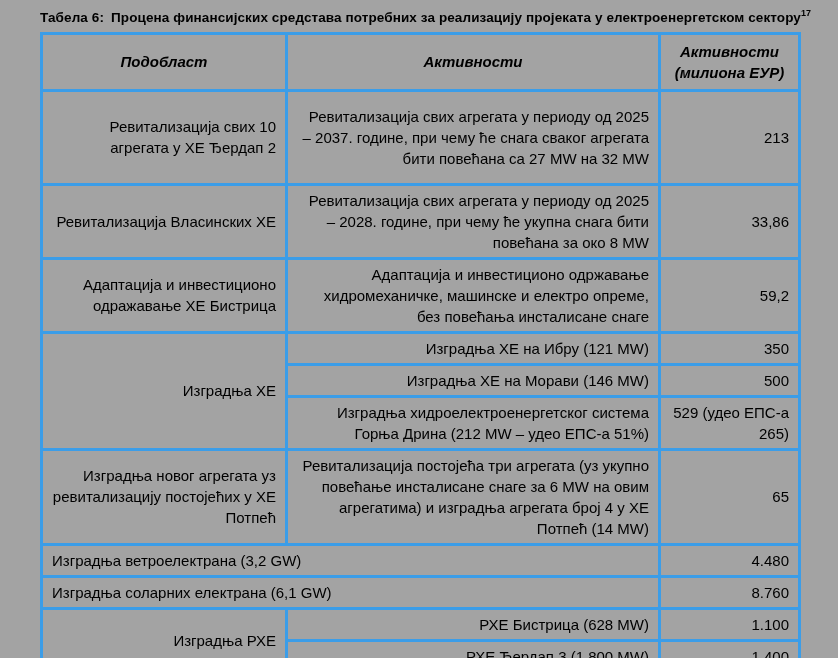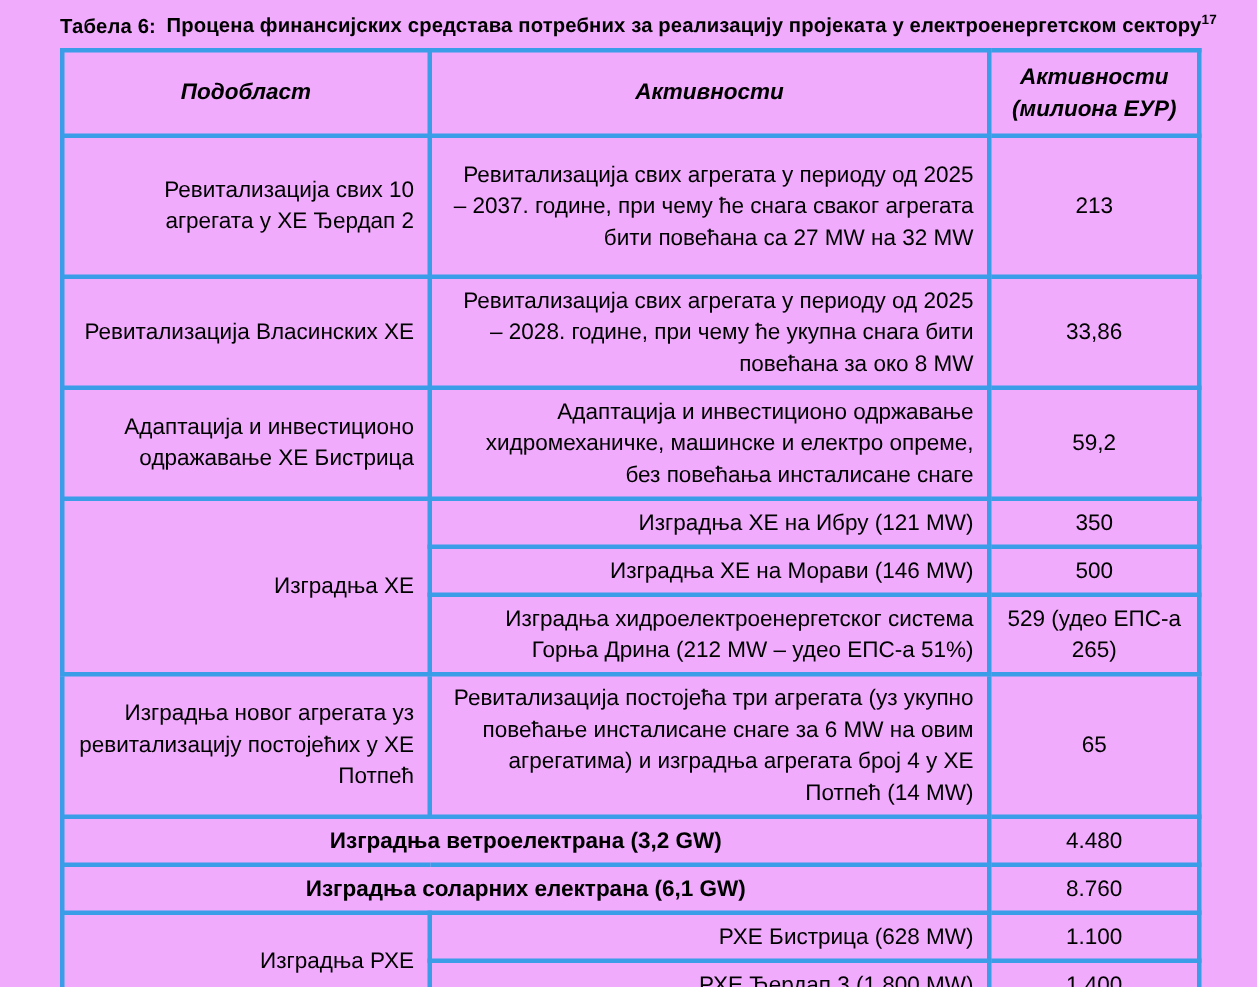--- a/index.html
+++ b/index.html
@@ -5,21 +5,21 @@
   html, body {
     margin: 0;
     padding: 0;
     background: #ffffff;
     font-family: "Liberation Sans", "DejaVu Sans", sans-serif;
     color: #000000;
   }
   .page {
     width: 838px;
     height: 658px;
-    background: #f0abfc;
+    background: #a3a3a3;
     box-sizing: border-box;
     padding: 8px 0 0 40px;
   }
   .doc-title {
     font-size: 13.5px;
     font-weight: bold;
     margin: 0 0 7px 0;
     letter-spacing: 0.1px;
   }
   .doc-title .title-label { margin-right: 7px; }
@@ -42,22 +42,22 @@
     box-sizing: border-box;
     overflow: hidden;
   }
   table.fin-table th {
     font-weight: bold;
     text-align: center;
     padding: 6px 6px;
   }
   td.cell-sub  { text-align: right; }
   td.cell-act  { text-align: right; }
-  td.cell-inv  { text-align: center; }
-  td.cell-span { text-align: center; font-weight: bold; }
+  td.cell-inv  { text-align: right; }
+  td.cell-span { text-align: left; }
   tr.h-header { height: 42px; font-style: italic; }
   tr.h-xl { height: 94px; }
   tr.h-lg { height: 64px; }
   tr.h-md { height: 44px; }
   tr.h-sm { height: 31px; }
 </style>
 </head>
 <body>
 
 <div class="page">

